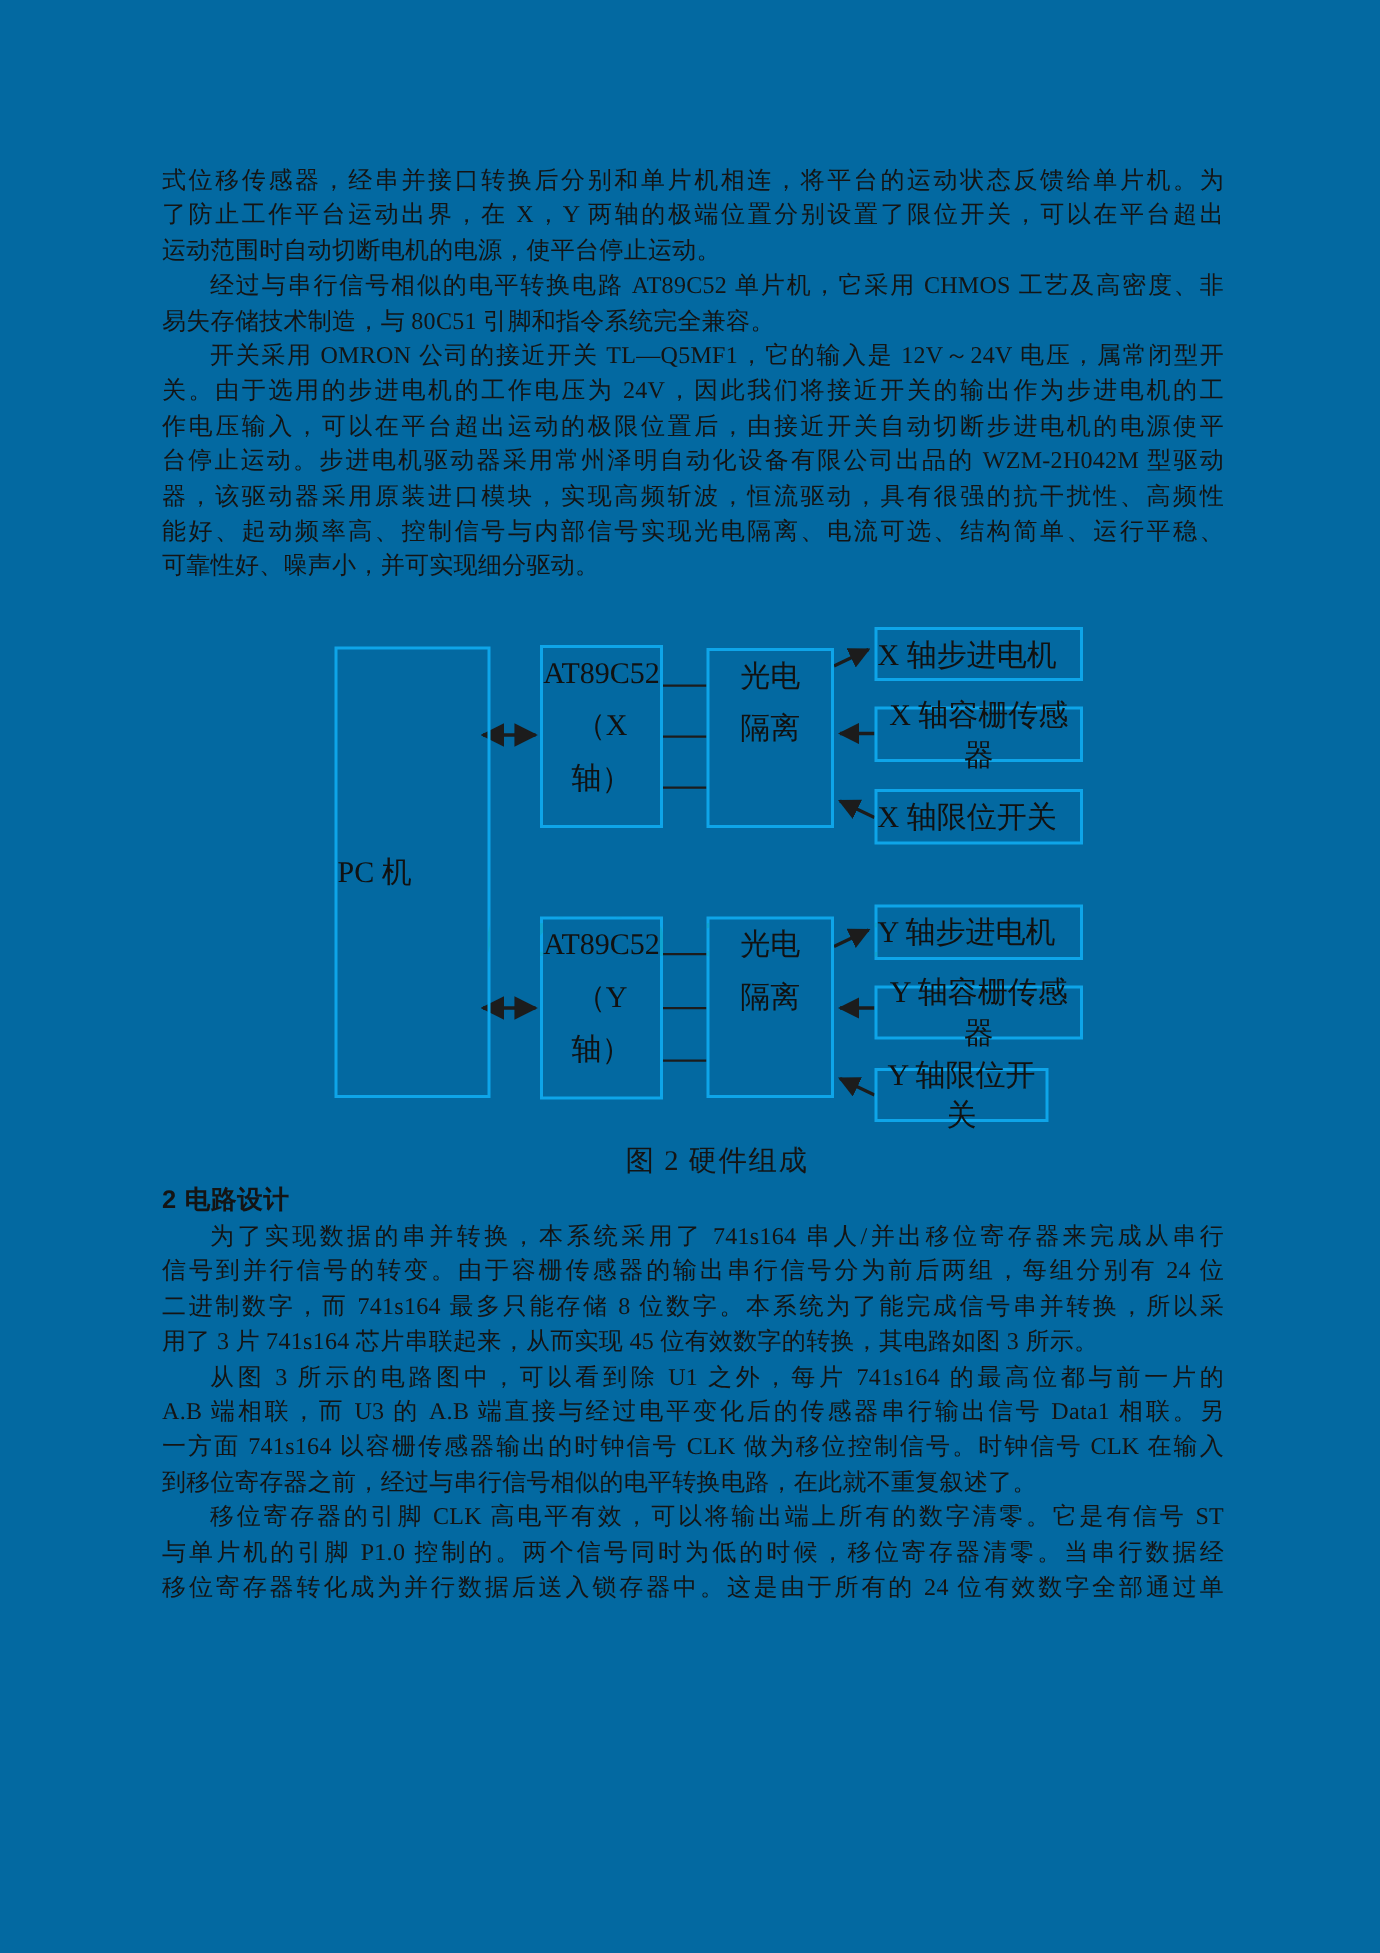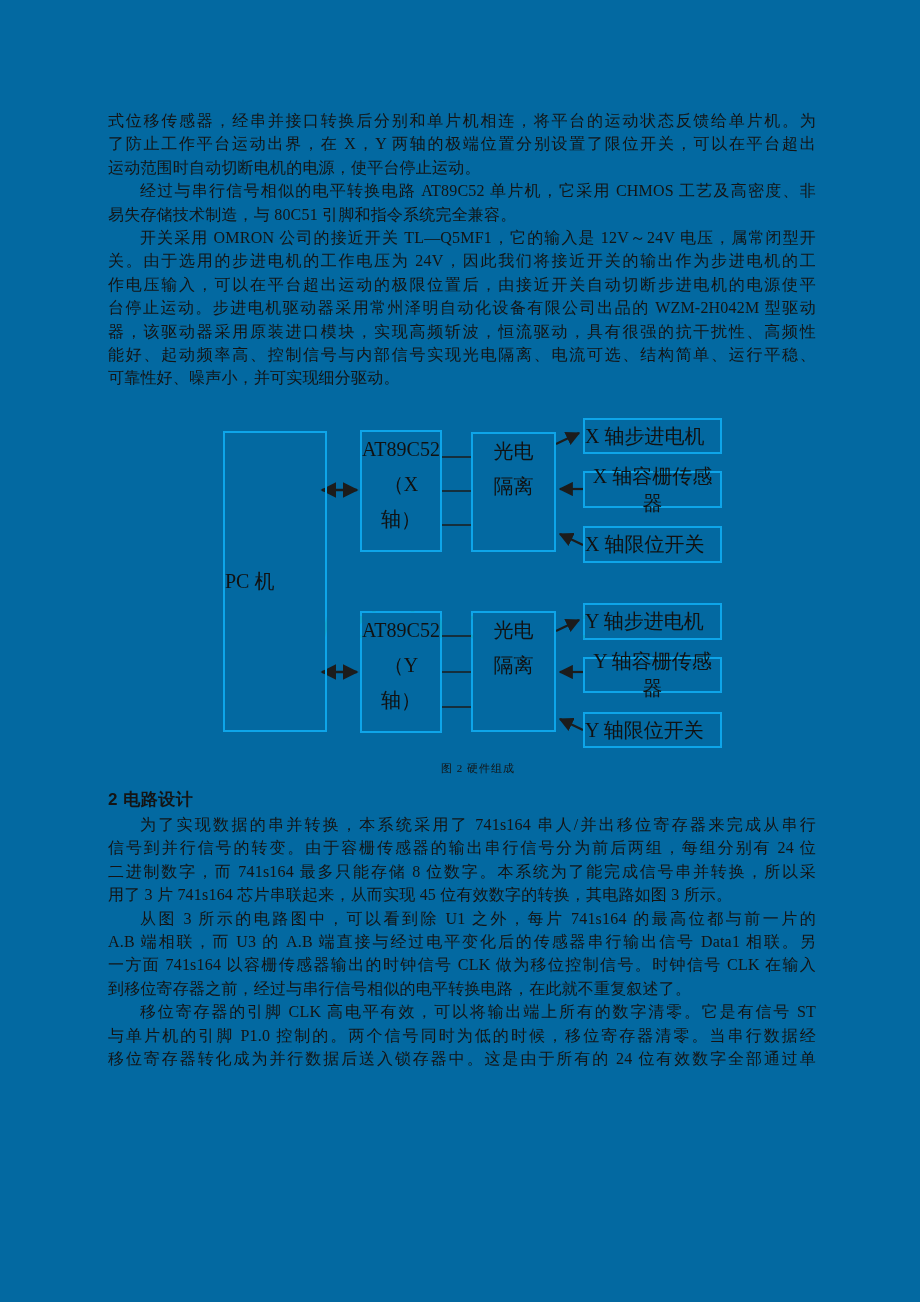--- a/index.html
+++ b/index.html
@@ -6,21 +6,21 @@
   .page{position:relative;width:920px;height:1302px;background:#0369a1;overflow:hidden;
         font-family:"Liberation Serif","DejaVu Serif",serif;color:#141414;}
   .tblock{position:absolute;left:108px;width:708px;}
   .ln{height:23.4px;line-height:23.4px;font-size:16px;white-space:nowrap;
       text-align:justify;text-align-last:justify;letter-spacing:0.2px;}
   .ln-end{text-align-last:left;white-space:normal;}
   .ind{padding-left:32px;}
   .heading{position:absolute;left:108px;top:788px;font-size:17px;font-weight:bold;
            font-family:Liberation Sans, sans-serif;letter-spacing:0.5px;}
   .caption{position:absolute;left:120px;top:761px;width:716px;text-align:center;
-           font-size:11px;letter-spacing:1px;}
+           font-size:19px;letter-spacing:1px;}
   .dbox{position:absolute;border:2px solid #0ea5e9;box-sizing:border-box;
         display:flex;align-items:center;justify-content:flex-start;text-align:center;
         font-size:20px;color:#111;background:transparent;}
   .dbox.two{flex-direction:column;line-height:1.75;}
   svg.wires{position:absolute;left:0;top:0;width:920px;height:1302px;pointer-events:none;}
   svg.wires line{stroke:#1c1c1c;}
   .watermark{position:absolute;left:230px;top:601px;font-family:"DejaVu Sans",sans-serif;
              font-size:40px;letter-spacing:2px;color:#d0d0d0;mix-blend-mode:darken;
              z-index:6;white-space:nowrap;}
 </style>
@@ -99,21 +99,21 @@
   <div class="dbox two" style="left:471px;top:611px;width:85px;height:121px">
     <span>光电</span>
     <span>隔离</span>
   </div>
   <div class="dbox" style="left:583px;top:603px;width:139px;height:37px">
     <span>Y 轴步进电机</span>
   </div>
   <div class="dbox" style="left:583px;top:657px;width:139px;height:36px">
     <span>Y 轴容栅传感器</span>
   </div>
-  <div class="dbox" style="left:583px;top:712px;width:139px;height:36px">
+  <div class="dbox" style="left:583px;top:712px;width:116px;height:36px">
     <span>Y 轴限位开关</span>
   </div>
 
   <div class="watermark">www.zixin.com.cn</div>
 
   <div class="caption">图 2 硬件组成</div>
 
   <div class="heading">2 电路设计</div>
 
   <div class="tblock" style="top:813px">

